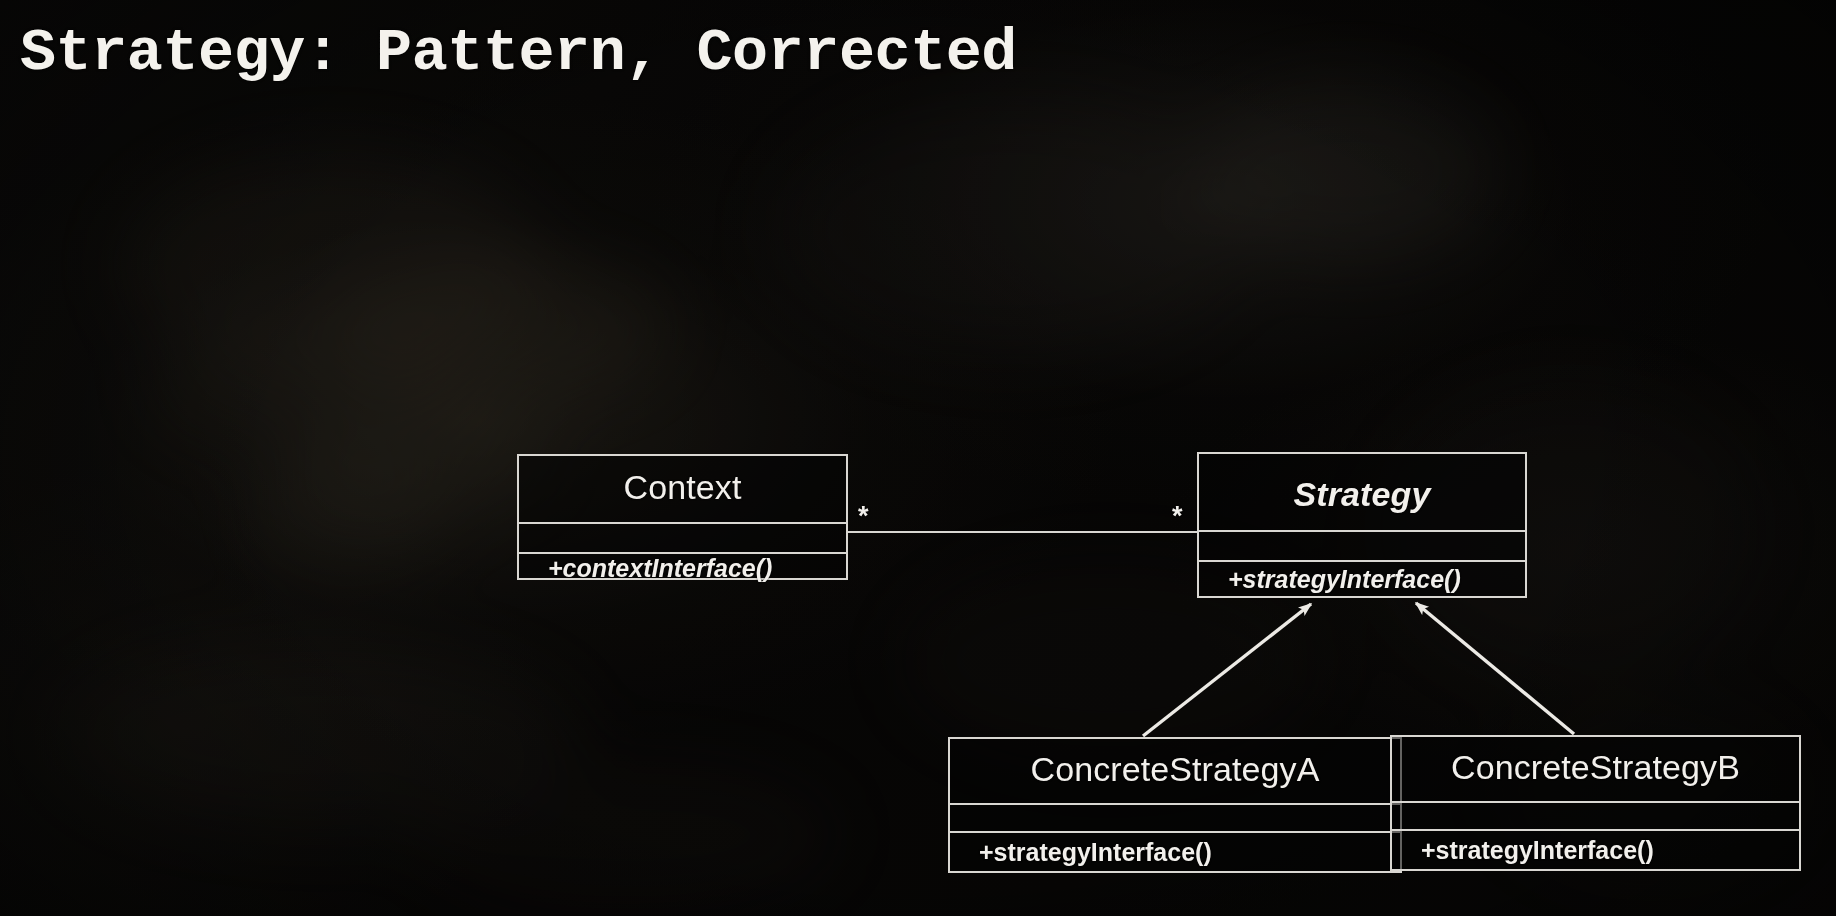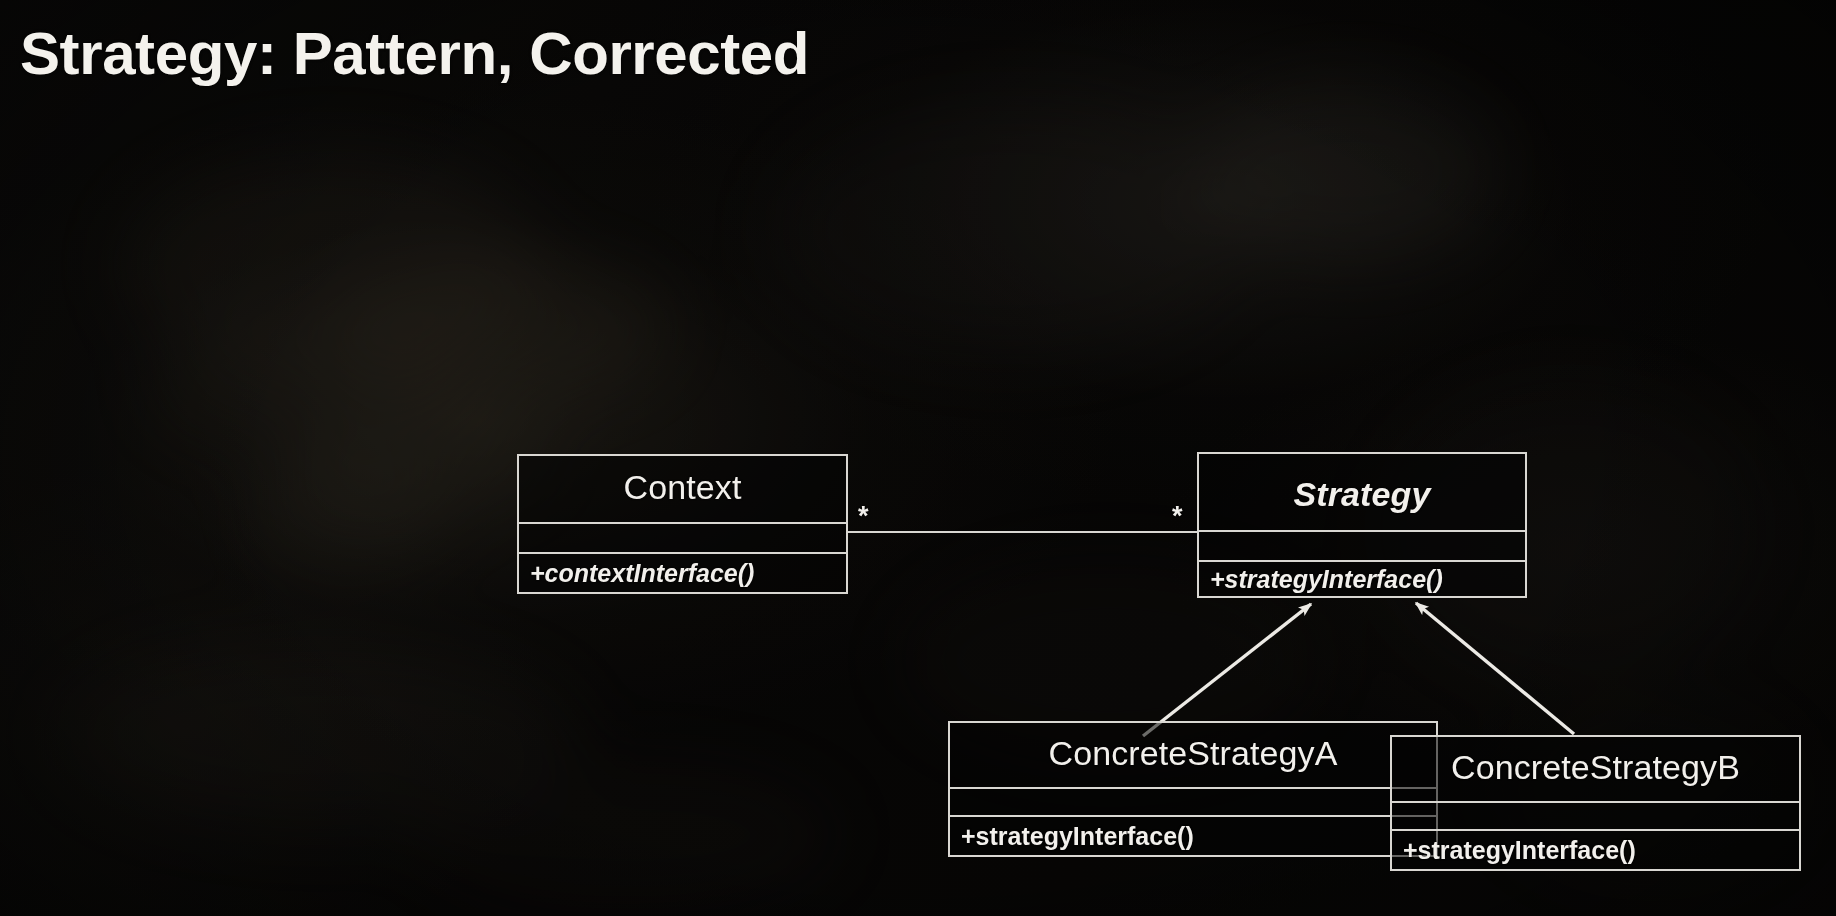--- a/index.html
+++ b/index.html
@@ -61,20 +61,21 @@
   .slide-title {
     position: absolute;
     left: 20px;
     top: 19px;
     font-size: 60px;
     font-weight: bold;
     color: #f4f2ed;
     letter-spacing: -0.4px;
     white-space: nowrap;
     text-shadow: 0 0 3px rgba(0,0,0,0.85);
+    font-family: Liberation Mono, monospace;
   }
 
   
   .uml-canvas {
     position: absolute;
     inset: 0;
   }
 
   .uml-class {
     position: absolute;
@@ -102,38 +103,38 @@
     flex: 0 0 auto;
     border-top: 2px solid #d9d7d2;
   }
 
   .uml-ops {
     flex: 1 1 auto;
     border-top: 2px solid #d9d7d2;
     display: flex;
     align-items: center;
     font-size: 25px;
-    padding-left: 11px;
+    padding-left: 29px;
     text-shadow: 0 0 2px rgba(0,0,0,0.7);
   }
 
   .abstract { font-style: italic; font-weight: bold; margin-top: 8px; }
   .op-abstract { font-style: italic; font-weight: bold; }
   .op-concrete { font-weight: bold; }
 
   
-  #class-context          { left: 517px;  top: 454px; width: 331px; height: 140px; }
+  #class-context          { left: 517px;  top: 454px; width: 331px; height: 126px; }
   #class-context .uml-name  { height: 62px; }
   #class-context .uml-attrs { height: 28px; }
 
   #class-strategy         { left: 1197px; top: 452px; width: 330px; height: 146px; }
   #class-strategy .uml-name  { height: 64px; }
   #class-strategy .uml-attrs { height: 28px; }
 
-  #class-concrete-a       { left: 948px;  top: 721px; width: 490px; height: 136px; }
+  #class-concrete-a       { left: 948px;  top: 737px; width: 454px; height: 136px; }
   #class-concrete-a .uml-name  { height: 60px; }
   #class-concrete-a .uml-attrs { height: 26px; }
 
   #class-concrete-b       { left: 1390px; top: 735px; width: 411px; height: 136px; }
   #class-concrete-b .uml-name  { height: 60px; border-radius: 32px; }
   #class-concrete-b .uml-attrs { height: 26px; }
 
   
   .assoc-line {
     position: absolute;

